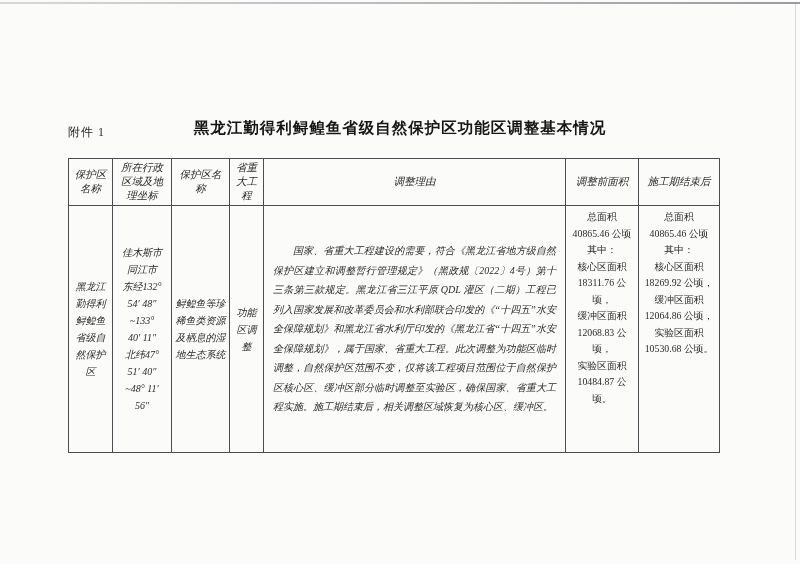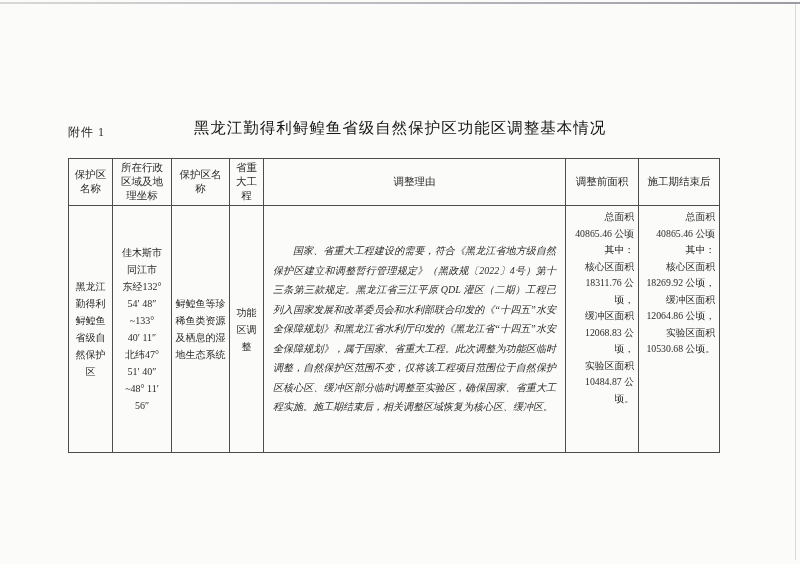--- a/index.html
+++ b/index.html
@@ -40,21 +40,21 @@
     color: #2a2a2a;
     margin-top: 36px;
   }
   .doc-title {
     position: absolute;
     left: 0;
     top: 118px;
     width: 800px;
     text-align: center;
     font-family: "Liberation Sans", "DejaVu Sans", sans-serif;
-    font-weight: normal;
+    font-weight: bold;
     font-size: 15.5px;
     letter-spacing: 1px;
     color: #161616;
   }
   table.adjust-table {
     position: absolute;
     left: 68px;
     top: 158px;
     width: 651px;
     border-collapse: collapse;
@@ -62,49 +62,50 @@
     background: transparent;
   }
   .adjust-table th, .adjust-table td {
     border: 1px solid #4d4d4f;
     font-weight: normal;
     font-size: 10px;
     color: #2a2a2a;
     padding: 2px 3px;
     box-sizing: border-box;
   }
-  .adjust-table thead tr { height: 47px; }
+  .adjust-table thead tr { height: 47px; font-style: italic; }
   .adjust-table tbody tr { height: 247px; }
   .adjust-table th {
     text-align: center;
     vertical-align: middle;
     font-size: 10.5px;
     line-height: 14px;
     padding: 2px 4px;
   }
   td.cell-center {
     text-align: center;
     vertical-align: middle;
     line-height: 17px;
+    font-style: italic;
   }
   td.cell-lines {
     white-space: pre-line;
   }
   td.cell-reason {
     vertical-align: middle;
     text-align: justify;
     text-justify: inter-character;
     line-height: 19.5px;
     padding: 6px 9px;
     font-style: italic;
   }
   td.cell-reason .para { text-indent: 2em; }
   td.cell-area {
     vertical-align: top;
-    text-align: right;
+    text-align: center;
     line-height: 16.5px;
     font-size: 9.8px;
     padding: 3px 4px;
     white-space: pre-line;
   }
   col.c-name    { width: 44px; }
   col.c-loc     { width: 59px; }
   col.c-obj     { width: 58px; }
   col.c-type    { width: 34px; }
   col.c-reason  { width: 302px; }

